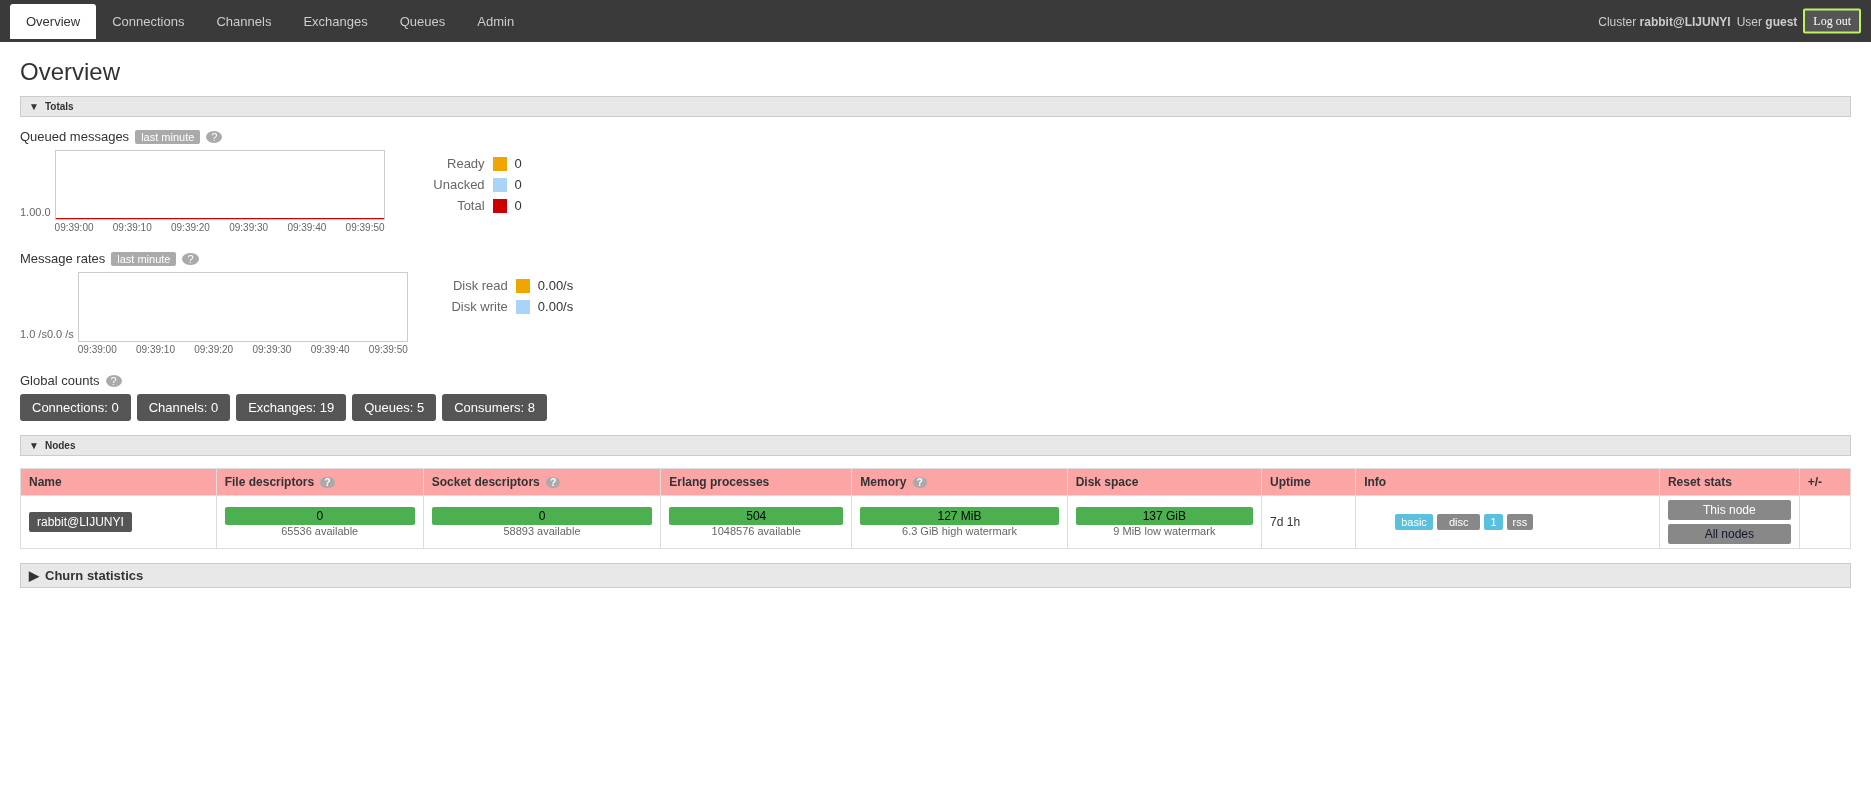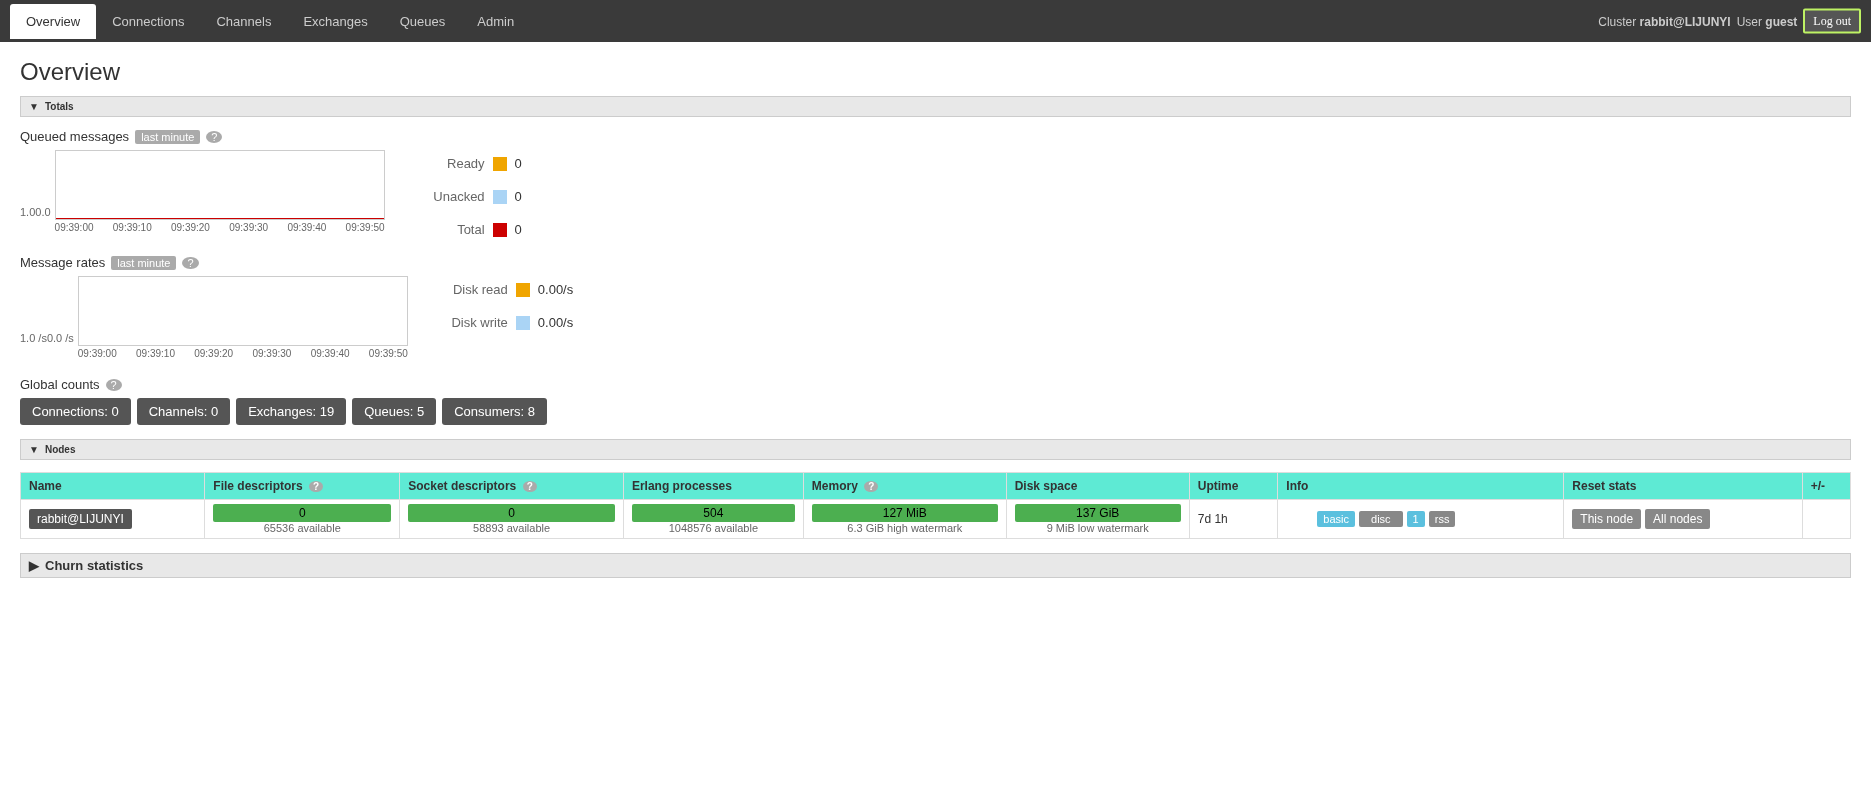--- a/index.html
+++ b/index.html
@@ -152,21 +152,21 @@
       display: flex;
       justify-content: space-between;
       width: 330px;
       font-size: 10px;
       color: #666;
       margin-top: 2px;
     }
     .chart-legend {
       display: flex;
       flex-direction: column;
-      gap: 18px;
+      gap: 6px;
       padding-top: 6px;
     }
     .legend-item {
       display: flex;
       align-items: center;
       gap: 8px;
       font-size: 13px;
     }
     .legend-color {
       width: 14px;
@@ -202,21 +202,21 @@
     
     .nodes-section {
       margin-top: 6px;
     }
     table.nodes-table {
       width: 100%;
       border-collapse: collapse;
       font-size: 12px;
     }
     table.nodes-table th {
-      background: #5eead4;
+      background: #fca5a5;
       border: 1px solid #ddd;
       padding: 6px 8px;
       text-align: left;
       font-weight: bold;
       white-space: nowrap;
     }
     table.nodes-table td {
       border: 1px solid #ddd;
       padding: 4px 8px;
       vertical-align: middle;
@@ -245,23 +245,23 @@
     }
     .info-badges {
       display: flex;
       gap: 4px;
       align-items: center;
     }
     .badge-basic { background: #5bc0de; color: #fff; padding: 2px 6px; border-radius: 2px; font-size: 11px; cursor: pointer; margin-left: 31px; }
     .badge-disc { background: #888; color: #fff; padding: 2px 12px; border-radius: 2px; font-size: 11px; cursor: pointer; }
     .badge-num { background: #5bc0de; color: #fff; padding: 2px 6px; border-radius: 2px; font-size: 11px; cursor: pointer; }
     .badge-rss { background: #888; color: #fff; padding: 2px 6px; border-radius: 2px; font-size: 11px; cursor: pointer; }
-    .reset-btns { display: flex; gap: 4px; }
+    .reset-btns { display: flex; gap: 4px; flex-direction: column; }
     .btn-this-node { background: #888; color: #fff; border: none; padding: 3px 8px; border-radius: 2px; font-size: 12px; cursor: pointer; }
-    .btn-all-nodes { background: #888; color: #ffffff; border: none; padding: 3px 8px; border-radius: 2px; font-size: 12px; cursor: pointer; }
+    .btn-all-nodes { background: #888; color: #0f172a; border: none; padding: 3px 8px; border-radius: 2px; font-size: 12px; cursor: pointer; }
 
     
     .churn-section {
       margin-top: 14px;
     }
     .section-header-collapsed {
       background: #e8e8e8;
       border: 1px solid #ccc;
       padding: 4px 8px;
       display: flex;

